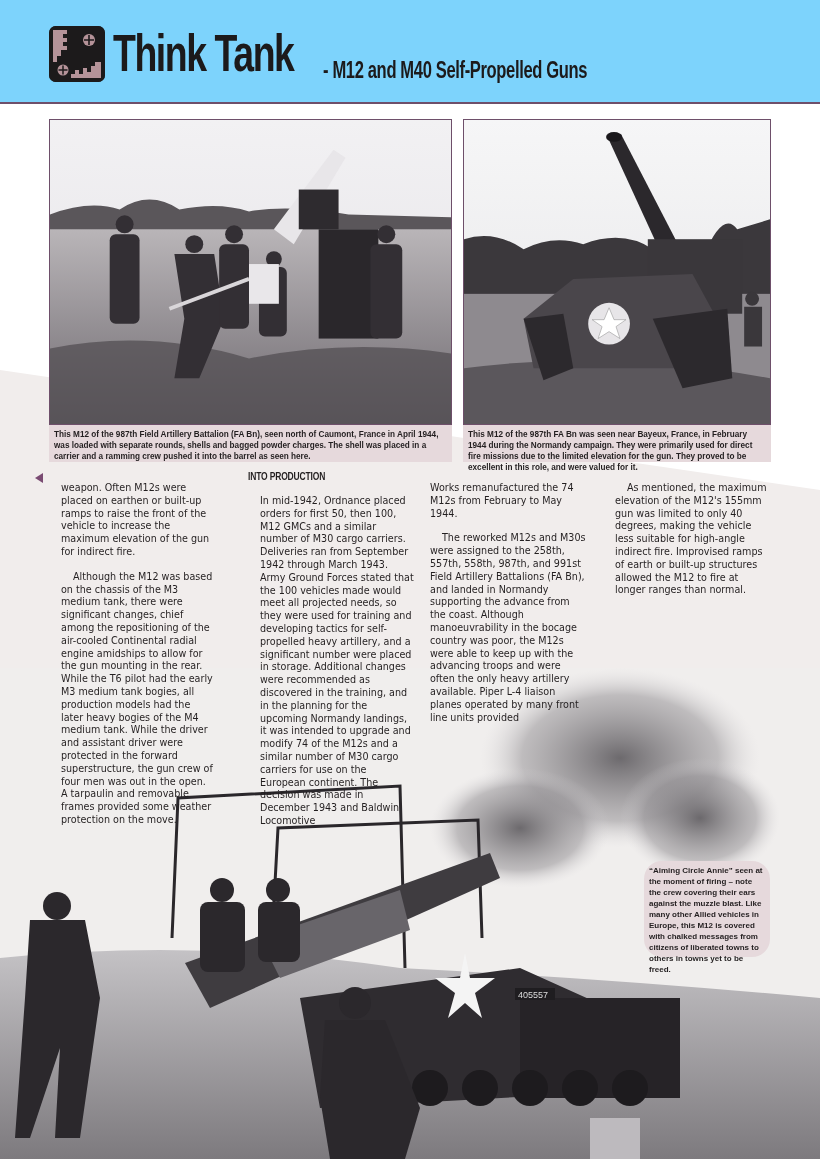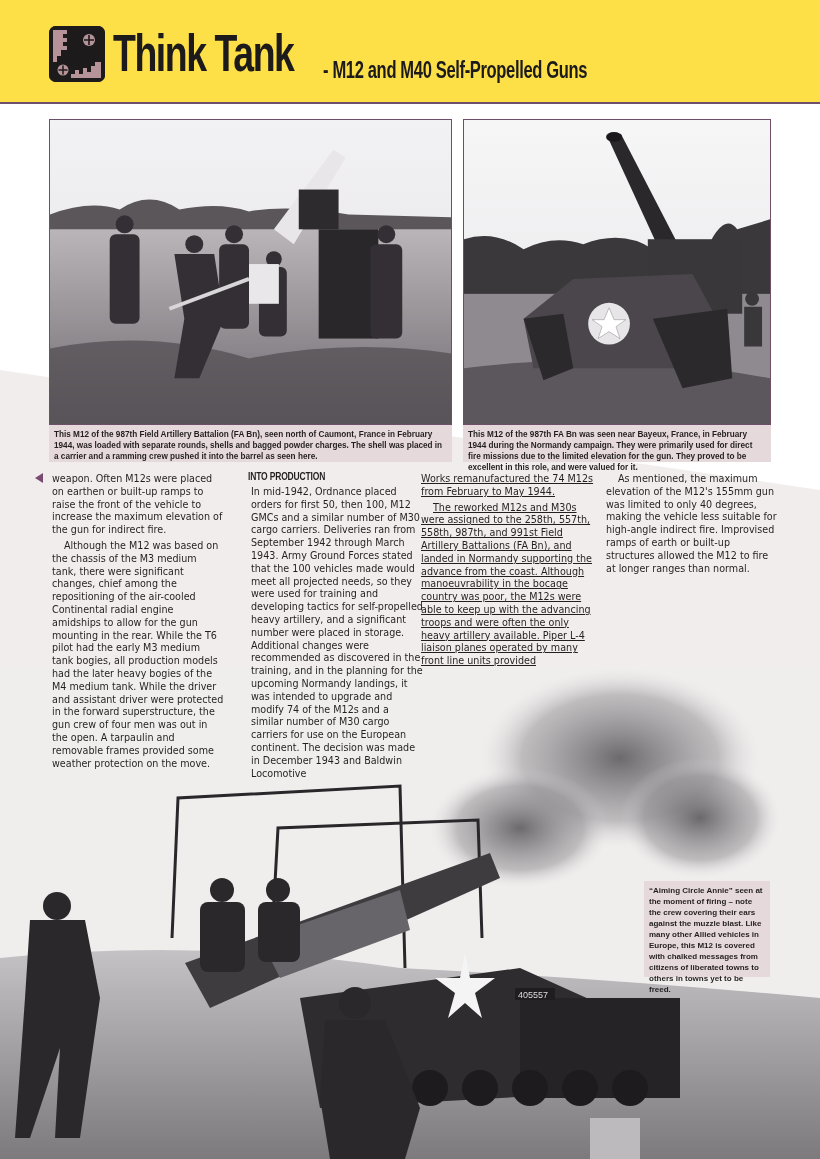--- a/index.html
+++ b/index.html
@@ -12,21 +12,21 @@
   }
   
   .bg-wash {
     position: absolute; left: 0; top: 0; width: 820px; height: 1159px;
     background: #f1edec;
     clip-path: polygon(0 370px, 820px 490px, 820px 1159px, 0 1159px);
     z-index: 0;
   }
   .header {
     position: absolute; left: 0; top: 0; width: 820px; height: 104px;
-    background: #fde047;
+    background: #7dd3fc;
     border-bottom: 2px solid #6e4f6a;
     z-index: 2;
   }
   .logo {
     position: absolute; left: 49px; top: 26px; width: 56px; height: 56px;
     background: #1c1a1b; border-radius: 7px; overflow: hidden;
   }
   .logo svg { width: 56px; height: 56px; display: block; }
   .title-main {
     position: absolute; left: 113px; top: 22px;
@@ -49,31 +49,31 @@
   .photo-2 { left: 463px; top: 119px; width: 308px; height: 306px; }
   .photo svg { width: 100%; height: 100%; display: block; }
   .caption {
     position: absolute; background: #e6d9dc; z-index: 2;
     font-family: "Liberation Sans", sans-serif; font-weight: bold;
     font-size: 8.2px; line-height: 11px; color: #231f20;
     padding: 4px 5px;
   }
   .caption-1 { left: 49px; top: 425px; width: 403px; height: 37px; }
   .caption-2 { left: 463px; top: 425px; width: 308px; height: 37px; }
-  .caption-3 { left: 644px; top: 881px; width: 126px; height: 96px; font-size: 8px; line-height: 11px; padding: 4px 5px; z-index: 4; }
+  .caption-3 { left: 644px; top: 861px; width: 126px; height: 96px; font-size: 8px; line-height: 11px; padding: 4px 5px; z-index: 4; border-radius: 18px; }
   .col {
     position: absolute; top: 470px; z-index: 3;
     font-family: "DejaVu Sans", sans-serif;
     font-size: 9.6px; line-height: 12.8px; color: #231f20;
   }
-  .col p { margin: 3px; }
+  .col p { margin: 12px; }
   .col p.indent { text-indent: 12px; }
   .col-1 { left: 49px; width: 178px; }
   .col-2 { left: 248px; width: 178px; }
-  .col-3 { left: 418px; width: 180px; text-decoration: underline; }
+  .col-3 { left: 418px; width: 180px; }
   .col-4 { left: 603px; width: 180px; }
   .subhead {
     font-family: "Liberation Sans", sans-serif; font-weight: bold;
     font-size: 10px; line-height: 13px; letter-spacing: -0.2px;
     text-transform: uppercase; transform: scaleX(0.85); transform-origin: left center;
     white-space: nowrap;
   }
   .cont-arrow {
     position: absolute; left: 35px; top: 473px; width: 0; height: 0;
     border-top: 5px solid transparent; border-bottom: 5px solid transparent;
@@ -136,21 +136,21 @@
         <rect x="170" y="125" width="30" height="85" rx="6"></rect>
       <circle cx="225" cy="140" r="8"></circle>
         <rect x="210" y="148" width="28" height="70" rx="6"></rect>
       <circle cx="338" cy="115" r="9"></circle>
         <rect x="322" y="125" width="32" height="95" rx="6"></rect>
     </g>
     <line x1="120" y1="190" x2="200" y2="160" stroke="#d9d6d9" stroke-width="4"></line>
     <rect x="200" y="145" width="30" height="40" fill="#e9e7ea"></rect>
   </svg>
 </div>
-<div class="caption caption-1">This M12 of the 987th Field Artillery Battalion (FA Bn), seen north of Caumont, France in February 1944, was loaded with separate rounds, shells and bagged powder charges. The shell was placed in a carrier and a ramming crew pushed it into the barrel as seen here.</div>
+<div class="caption caption-1">This M12 of the 987th Field Artillery Battalion (FA Bn), seen north of Caumont, France in April 1944, was loaded with separate rounds, shells and bagged powder charges. The shell was placed in a carrier and a ramming crew pushed it into the barrel as seen here.</div>
 
 <div class="photo photo-2">
   <svg viewBox="0 0 308 306" preserveAspectRatio="none">
     <defs>
       <linearGradient id="sky2" x1="0" y1="0" x2="0" y2="1">
         <stop offset="0" stop-color="#f6f6f7"></stop>
         <stop offset="1" stop-color="#e6e6e8"></stop>
       </linearGradient>
     </defs>
     <rect width="308" height="306" fill="url(#sky2)"></rect>

